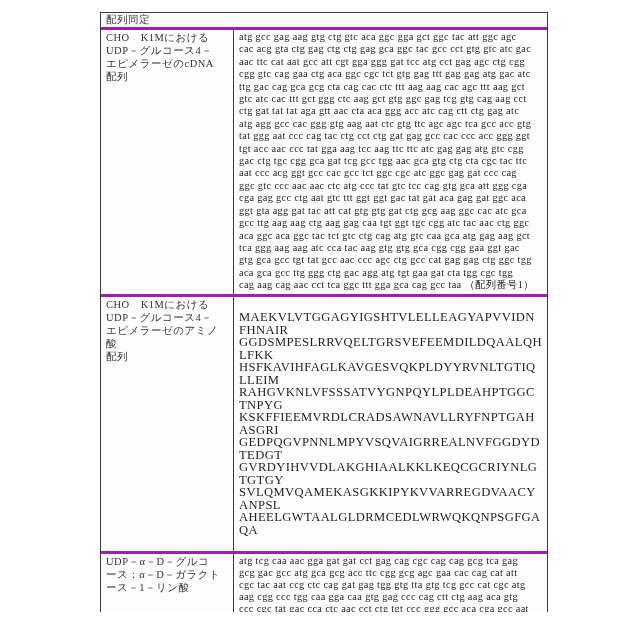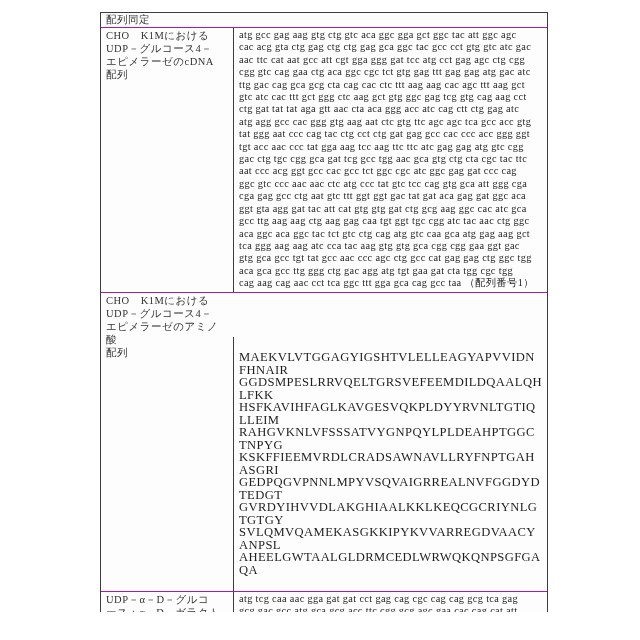--- a/index.html
+++ b/index.html
@@ -23,21 +23,21 @@
     position: absolute;
     left: 100px;
     top: 12px;
     width: 446px;
     border: 1px solid #3c3c3c;
     background: #fdfdfd;
   }
   .row {
     display: grid;
     grid-template-columns: 132px 1fr;
-    border-top: 1px solid #a21caf;
+    border-top: 3px solid #a21caf;
   }
   .row:first-child { border-top: none; }
   .cell {
     padding: 1px 5px 2px 5px;
     overflow: hidden;
   }
   .label-cell {
     font-size: 10.5px;
     line-height: 13px;
     letter-spacing: 0.5px;
@@ -63,21 +63,20 @@
     letter-spacing: 0.35px;
     color: #262626;
   }
   .dna.tight { line-height: 12.0px; }
   .amino {
     font-size: 12.6px;
     line-height: 12.5px;
     letter-spacing: 0.4px;
     color: #1e1e1e;
     padding-top: 2px;
-    margin-top: 44px;
   }
   .seq-tag {
     font-size: 9.5px;
     line-height: 11px;
     letter-spacing: 0.5px;
     color: #333;
   }
 </style>
 </head>
 <body>

